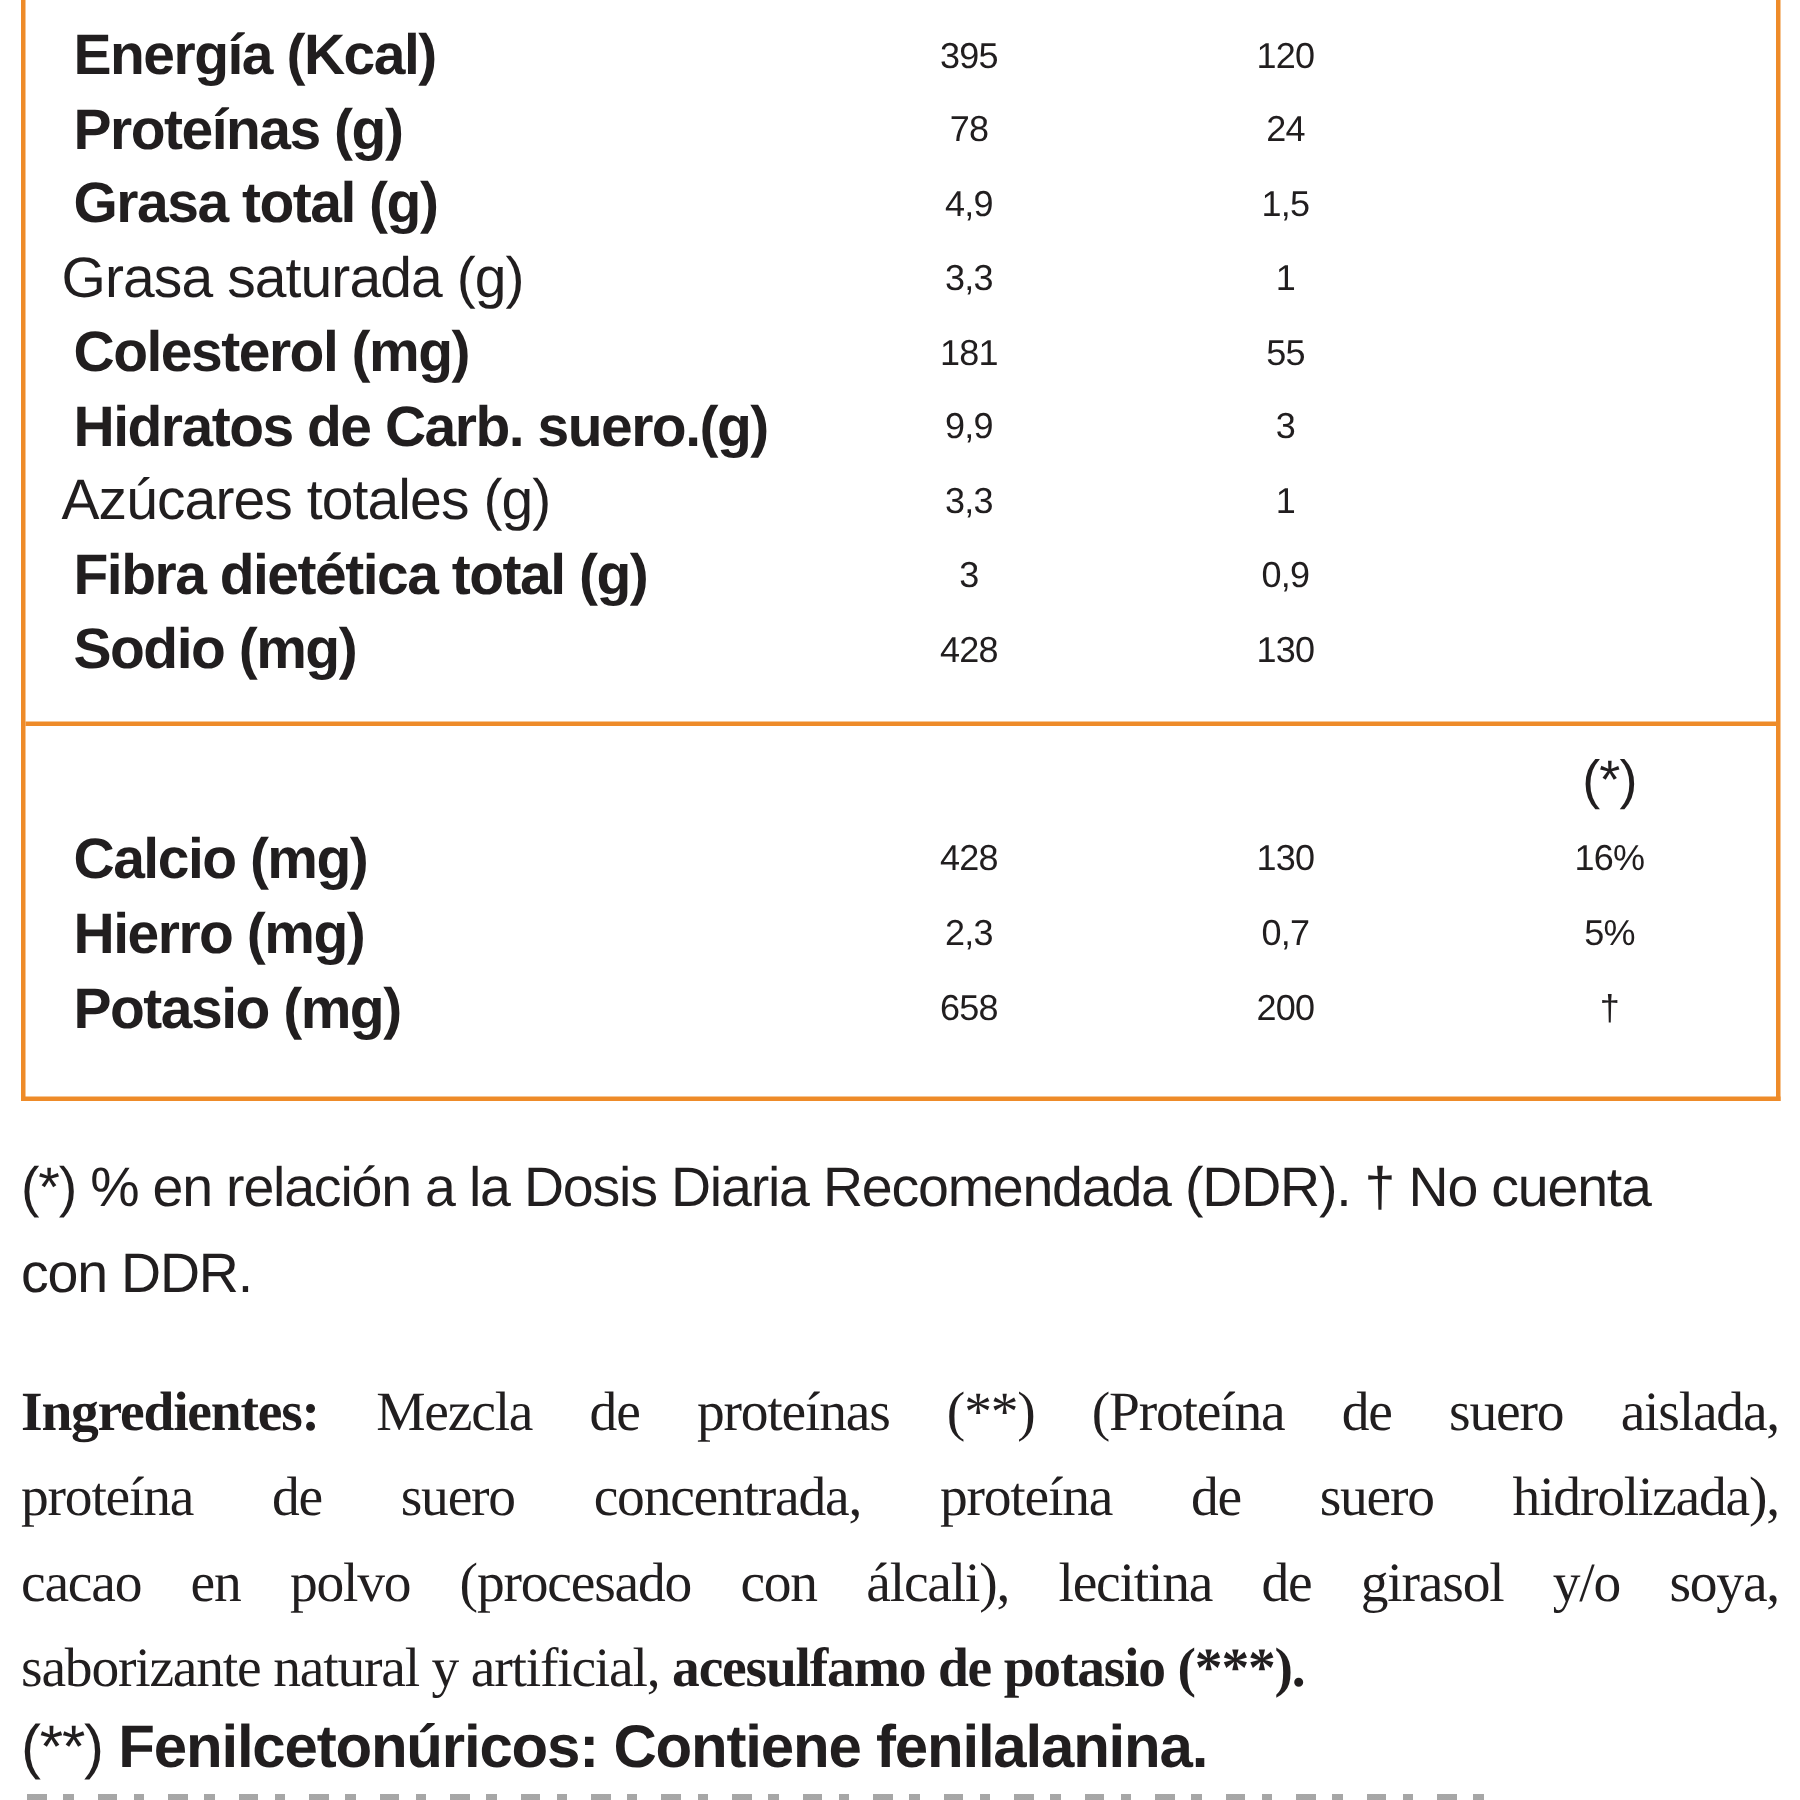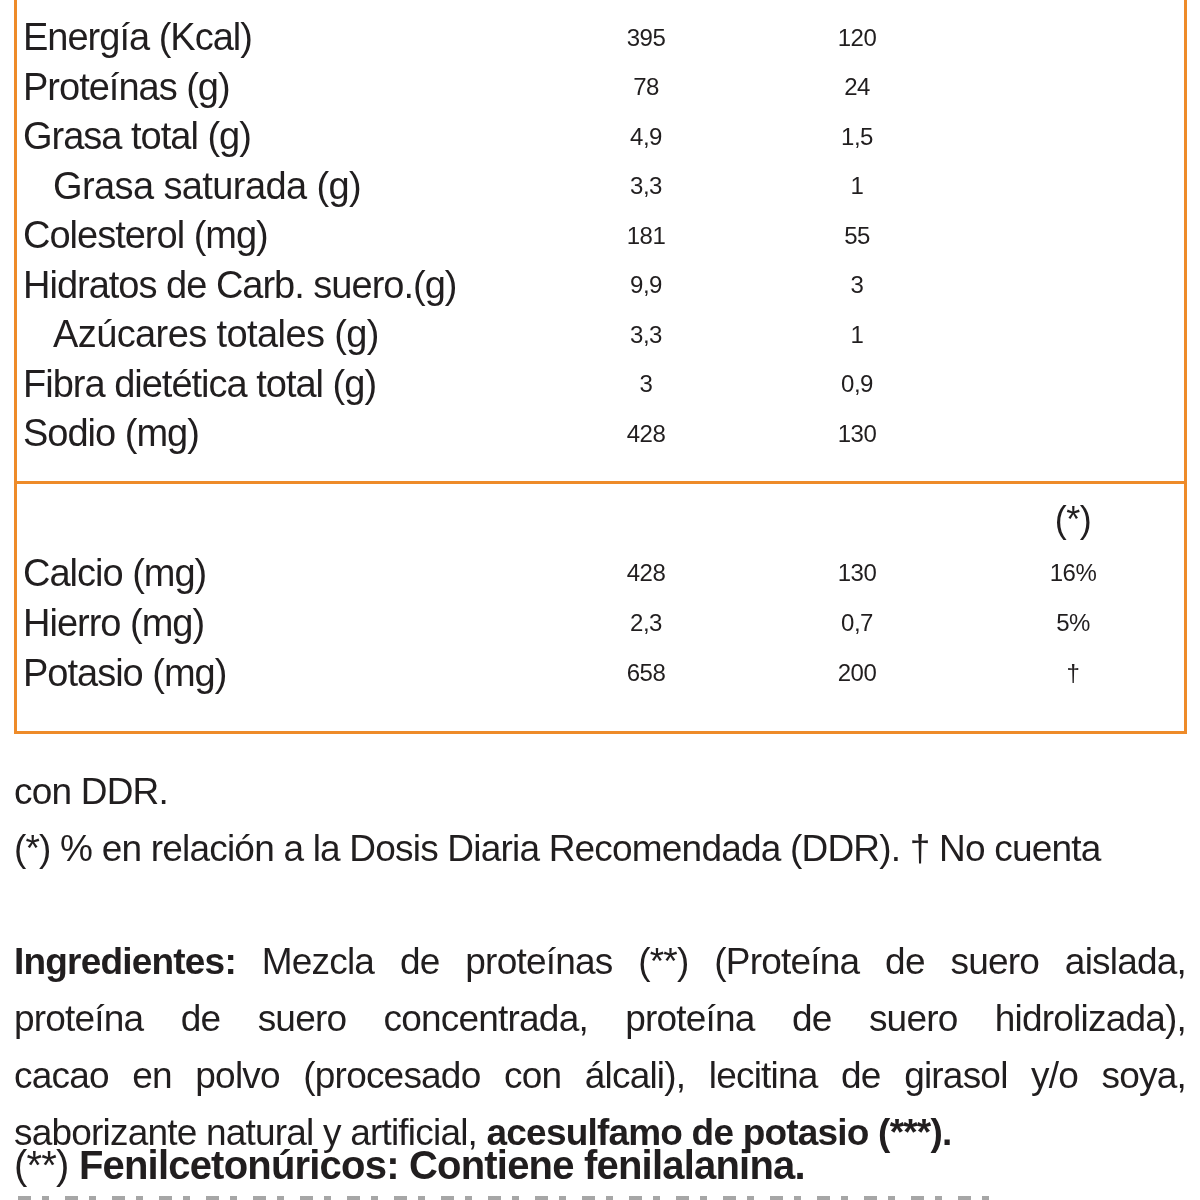--- a/index.html
+++ b/index.html
@@ -16,34 +16,34 @@
   }
   .sec1{box-sizing:border-box;height:484px;padding-top:13px;border-bottom:3px solid #ee8b29;}
   .sec2{box-sizing:border-box;height:247px;padding-top:8px;}
   .trow{
     display:grid;grid-template-columns:523px 212px 210px 1fr;
     height:49.5px;align-items:center;
   }
   .sec2 .trow{height:50px;}
   .hdr-row{display:grid;grid-template-columns:523px 212px 210px 1fr;height:56px;align-items:center;}
   .lbl{
-    padding-left:6px;font-weight:normal;font-size:38px;letter-spacing:-1px;white-space:nowrap;
+    padding-left:32px;font-weight:bold;font-size:38px;letter-spacing:-1px;white-space:nowrap;
   }
-  .trow.sub .lbl{font-weight:normal;padding-left:36px;letter-spacing:-0.6px;}
+  .trow.sub .lbl{font-weight:normal;padding-left:24px;letter-spacing:-0.6px;}
   .val{font-size:24px;text-align:center;letter-spacing:-0.5px;}
   .hdr-note{font-size:36px;text-align:center;letter-spacing:-0.5px;}
   
   .footnote{
     position:absolute;left:14px;top:763px;width:1174px;
     font-size:37px;letter-spacing:-0.8px;line-height:57px;
   }
   .footnote .fl{white-space:nowrap;}
   .ingredients{
-    position:absolute;left:14px;top:933px;width:1172px;overflow:hidden;
-    font-size:37px;letter-spacing:-0.8px;line-height:57px;
+    position:absolute;left:14px;top:913px;width:1172px;overflow:hidden;
+    font-size:37px;letter-spacing:-0.8px;line-height:57px;font-family:Liberation Serif, serif;
   }
   .jline{white-space:nowrap;text-align:justify;text-align-last:justify;}
   .lline{white-space:nowrap;}
   b,.bold{font-weight:bold;}
   .phenyl{
     position:absolute;left:14px;top:1143px;width:1174px;
     font-size:40px;letter-spacing:-0.8px;white-space:nowrap;
   }
   
   .remnant{
@@ -134,22 +134,22 @@
     <div class="trow">
       <div class="lbl">Potasio (mg)</div>
       <div class="val">658</div>
       <div class="val">200</div>
       <div class="val">†</div>
     </div>
   </div>
 </div>
 
 <div class="footnote">
+  <div class="fl">(*) % en relación a la Dosis Diaria Recomendada (DDR). † No cuenta</div>
   <div class="fl">con DDR.</div>
-  <div class="fl">(*) % en relación a la Dosis Diaria Recomendada (DDR). † No cuenta</div>
 </div>
 
 <div class="ingredients">
   <div class="jline"><b>Ingredientes:</b><span> Mezcla de proteínas (**) (Proteína de suero aislada,</span></div>
   <div class="jline">proteína de suero concentrada, proteína de suero hidrolizada),</div>
   <div class="jline">cacao en polvo (procesado con álcali), lecitina de girasol y/o soya,</div>
   <div class="lline"><span>saborizante natural y artificial, </span><b>acesulfamo de potasio (***).</b></div>
 </div>
 
 <div class="phenyl">

